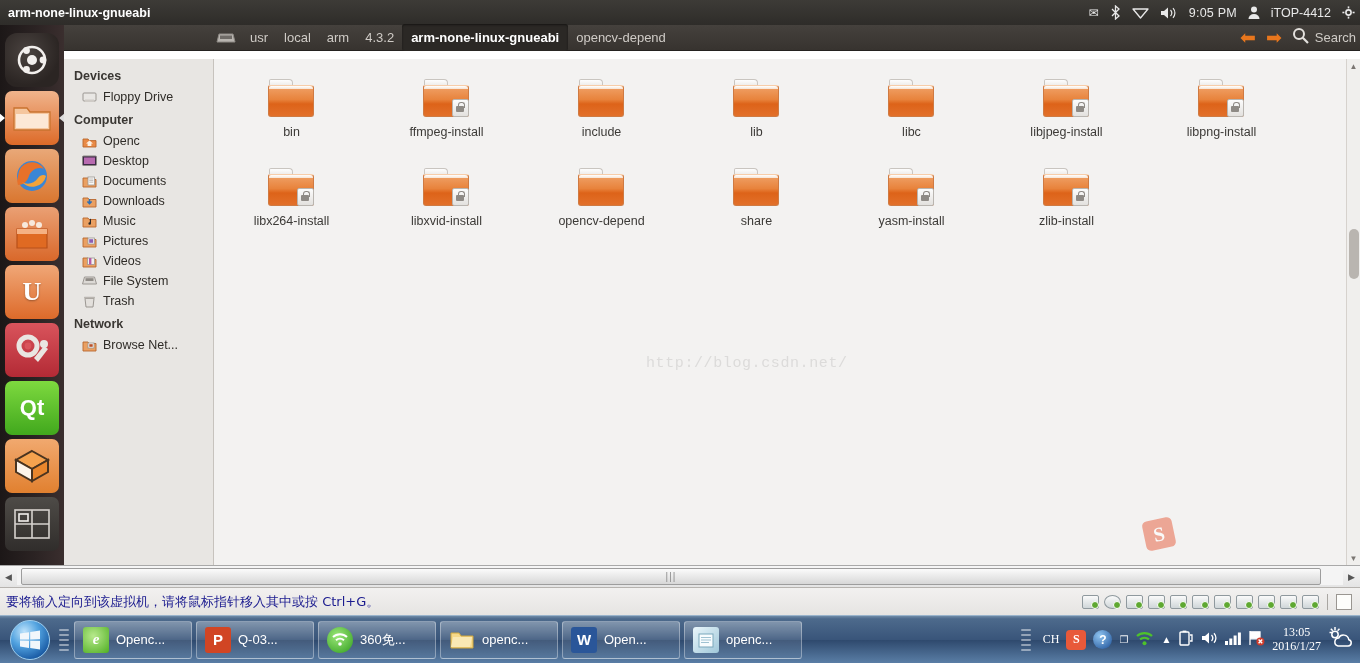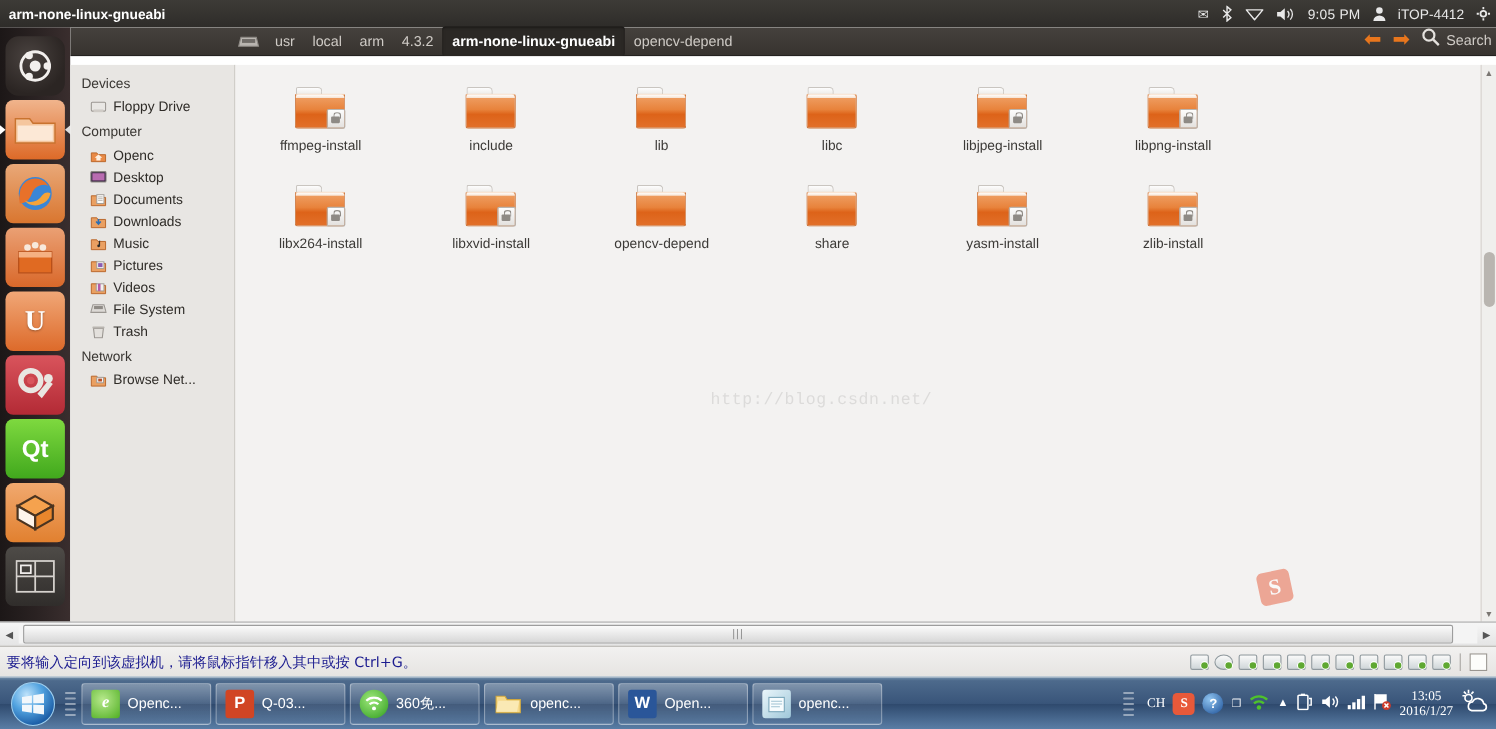--- a/index.html
+++ b/index.html
@@ -49,39 +49,39 @@
   .ic-tools  { background:linear-gradient(to bottom,#d9545c,#b32a35); }
   .ic-qt     { background:linear-gradient(to bottom,#7ed93f,#41a81d); }
   .ic-box    { background:linear-gradient(to bottom,#f1a96f,#e1802f); }
   .ic-ws     { background:linear-gradient(to bottom,#4e4b47,#302d2b); }
 
   
   #nautilus { position:absolute; left:64px; top:25px; width:1296px; height:540px; background:#fff; }
   #naut-toolbar {
     position:absolute; left:0; top:0; width:1296px; height:26px;
     background:linear-gradient(to bottom,#45413d 0%,#37332f 100%);
-    display:flex; align-items:flex-start; border-bottom:1px solid #242220;
+    display:flex; align-items:center; border-bottom:1px solid #242220;
   }
   .crumbs { display:flex; align-items:center; height:100%; padding-left:150px; gap:0; }
   .crumb {
     color:#cfcbc6; font-size:13px; padding:3px 8px; border-radius:3px; white-space:nowrap;
   }
   .crumb.sel { background:#2b2825; color:#ffffff; font-weight:bold; box-shadow:inset 0 1px 2px rgba(0,0,0,.5); padding:6px 9px; }
   .drive-ic { width:20px; height:14px; margin-left:2px; margin-right:6px; position:relative; }
   .tb-right { margin-left:auto; display:flex; align-items:center; gap:10px; padding-right:4px; }
   .arrow-btn { font-size:19px; color:#e8761d; line-height:1; }
   .search-wrap { display:flex; align-items:center; gap:6px; }
   .search-txt { color:#cfcbc6; font-size:13px; }
 
   
   #naut-side {
     position:absolute; left:0; top:34px; width:150px; height:506px;
     background:#e8e6e3; border-right:1px solid #c7c3be; padding-top:4px; overflow:hidden;
   }
-  .side-head { font-size:12.5px; font-weight:normal; color:#3a3733; padding:6px 0 4px 10px; }
+  .side-head { font-size:12.5px; font-weight:bold; color:#3a3733; padding:6px 0 4px 10px; }
   .side-item { display:flex; align-items:center; gap:6px; padding:3px 0 3px 18px; font-size:12.5px; color:#2f2c28; }
   .side-ic { width:15px; height:13px; flex:none; position:relative; }
 
   
   #naut-main {
     position:absolute; left:150px; top:34px; width:1146px; height:506px;
     background:#f3f2f1; overflow:hidden;
   }
   .icon-grid { position:relative; padding:14px 0 0 0; }
   .icon-row { display:flex; }
@@ -453,20 +453,27 @@
     </div>
 
     <div id="naut-main">
       <div class="icon-grid">
 
         <div class="icon-row">
           <div class="icon-cell">
             <div class="folder">
                 <div class="tab"></div>
                 <div class="body"></div>
+              </div>
+            <div class="icon-label">bin</div>
+          </div>
+          <div class="icon-cell">
+            <div class="folder">
+                <div class="tab"></div>
+                <div class="body"></div>
                 <div class="lock">
                   <i></i>
                 </div>
               </div>
             <div class="icon-label">ffmpeg-install</div>
           </div>
           <div class="icon-cell">
             <div class="folder">
                 <div class="tab"></div>
                 <div class="body"></div>

